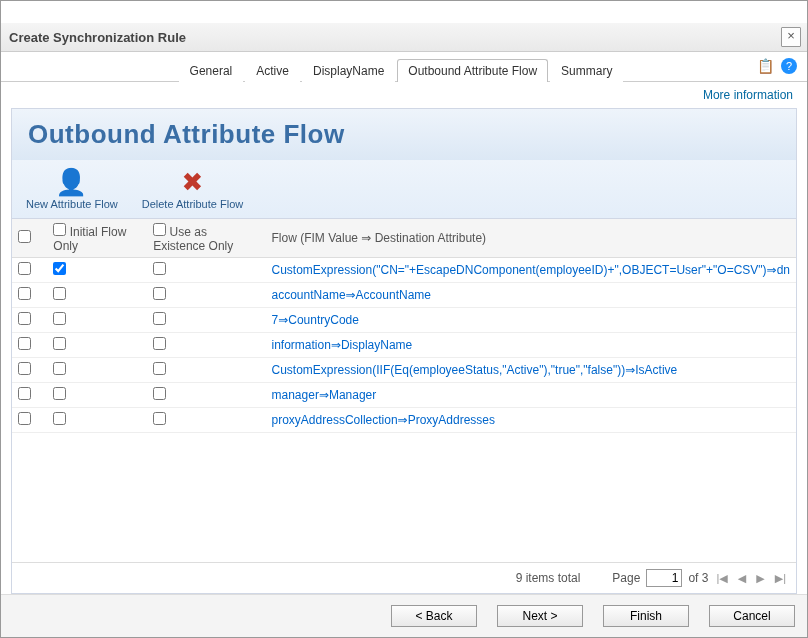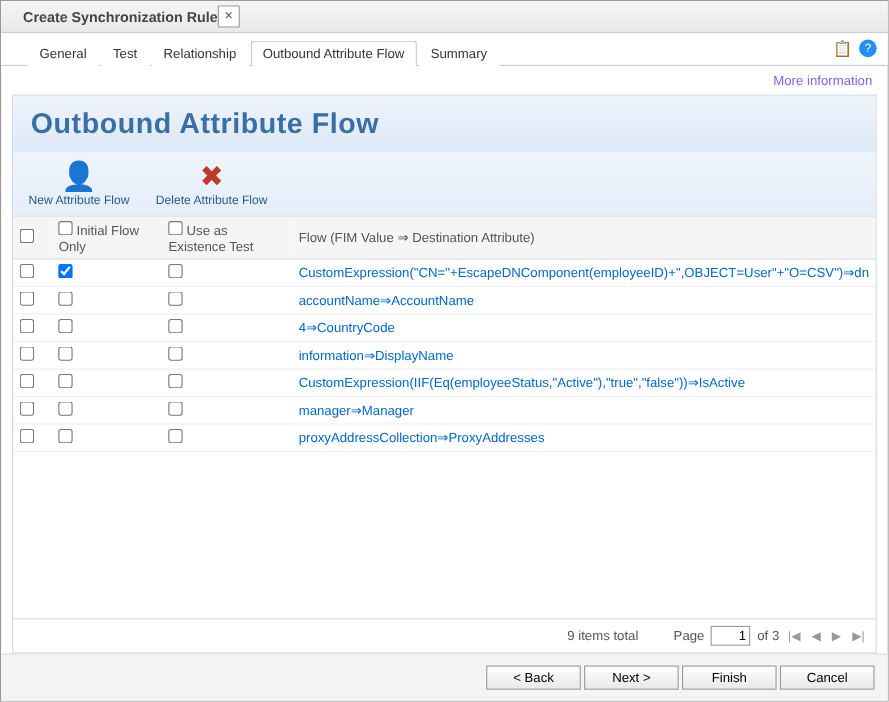--- a/index.html
+++ b/index.html
@@ -18,23 +18,25 @@
     height: 638px;
     border: 1px solid #999;
     box-sizing: border-box;
     display: flex;
     flex-direction: column;
     background: #fff;
   }
   .titlebar {
     display: flex;
     align-items: center;
-    padding: 4px 6px 4px 20px;
+    justify-content: space-between;
+    padding: 4px 6px 4px 8px;
     background: linear-gradient(#f5f5f5, #e9e9e9);
     border-bottom: 1px solid #ccc;
+    margin-top: 22px;
   }
   .titlebar .title {
     font-size: 13px;
     font-weight: bold;
     color: #444;
   }
   .close-btn {
     width: 18px;
     height: 18px;
     border: 1px solid #999;
@@ -42,24 +44,25 @@
     text-align: center;
     line-height: 15px;
     font-size: 13px;
     color: #555;
     cursor: pointer;
     background: #fdfdfd;
   }
   .tabstrip {
     display: flex;
     align-items: center;
-    padding: 6px 8px 0 24px;
+    padding: 6px 8px 0 4px;
     background: #fff;
     border-bottom: 1px solid #ccc;
     position: relative;
+    justify-content: center;
   }
   .tab {
     padding: 4px 10px;
     border: 1px solid transparent;
     border-bottom: none;
     margin-right: 2px;
     color: #333;
     cursor: pointer;
     position: relative;
     top: 1px;
@@ -97,21 +100,21 @@
   }
   .content {
     flex: 1;
     padding: 4px 10px 0 10px;
     overflow: hidden;
     display: flex;
     flex-direction: column;
   }
   .moreinfo {
     text-align: right;
-    color: #8b5cf6;
+    color: #0369a1;
     font-size: 12px;
     padding: 2px 4px 6px 0;
     cursor: pointer;
   }
   .panel {
     border: 1px solid #d0d7e5;
     flex: 1;
     display: flex;
     flex-direction: column;
     overflow: hidden;
@@ -202,21 +205,21 @@
   }
   .pager .nav-btn {
     color: #999;
     font-size: 11px;
     cursor: pointer;
     padding: 0 2px;
   }
   .footer {
     display: flex;
     justify-content: flex-end;
-    gap: 3px;
+    gap: 20px;
     padding: 10px 12px;
     background: #f4f4f4;
     border-top: 1px solid #ddd;
   }
   .footer button {
     min-width: 86px;
     padding: 3px 10px;
     font-size: 12px;
     border: 1px solid #999;
     background: linear-gradient(#fdfdfd,#e9e9e9);
@@ -235,22 +238,22 @@
 
 <div class="dialog">
   <div class="titlebar">
     <span class="title">Create Synchronization Rule</span>
     <span class="close-btn">×</span>
   </div>
 
   <div class="tabstrip">
 
     <div class="tab">General</div>
-      <div class="tab">Test</div>
-      <div class="tab">Relationship</div>
+      <div class="tab">Active</div>
+      <div class="tab">DisplayName</div>
       <div class="tab active">Outbound Attribute Flow</div>
       <div class="tab">Summary</div>
     <div class="tab-right-icons">
       <span class="clip-icon">📋</span>
       <span class="help-icon">?</span>
     </div>
   </div>
 
   <div class="content">
     <div class="moreinfo">More information</div>
@@ -277,21 +280,21 @@
             <tr>
               <th class="col-sel">
                 <input type="checkbox" style="">
               </th>
               <th class="col-ifo">
                 <input type="checkbox" style="">
                 <span>Initial Flow Only</span>
               </th>
               <th class="col-uet">
                 <input type="checkbox" style="">
-                <span>Use as Existence Test</span>
+                <span>Use as Existence Only</span>
               </th>
               <th>Flow (FIM Value ⇒ Destination Attribute)</th>
             </tr>
           </thead>
           <tbody id="rows-host">
               <tr>
                 <td class="col-sel"><input type="checkbox" style=""></td>
                 <td class="col-ifo"><input type="checkbox" checked="" style=""></td>
                 <td class="col-uet"><input type="checkbox" style=""></td>
                 <td class="flow-link">CustomExpression("CN="+EscapeDNComponent(employeeID)+",OBJECT=User"+"O=CSV")⇒dn</td>
@@ -299,21 +302,21 @@
               <tr>
                 <td class="col-sel"><input type="checkbox" style=""></td>
                 <td class="col-ifo"><input type="checkbox" style=""></td>
                 <td class="col-uet"><input type="checkbox" style=""></td>
                 <td class="flow-link">accountName⇒AccountName</td>
               </tr>
               <tr>
                 <td class="col-sel"><input type="checkbox" style=""></td>
                 <td class="col-ifo"><input type="checkbox" style=""></td>
                 <td class="col-uet"><input type="checkbox" style=""></td>
-                <td class="flow-link">4⇒CountryCode</td>
+                <td class="flow-link">7⇒CountryCode</td>
               </tr>
               <tr>
                 <td class="col-sel"><input type="checkbox" style=""></td>
                 <td class="col-ifo"><input type="checkbox" style=""></td>
                 <td class="col-uet"><input type="checkbox" style=""></td>
                 <td class="flow-link">information⇒DisplayName</td>
               </tr>
               <tr>
                 <td class="col-sel"><input type="checkbox" style=""></td>
                 <td class="col-ifo"><input type="checkbox" style=""></td>

